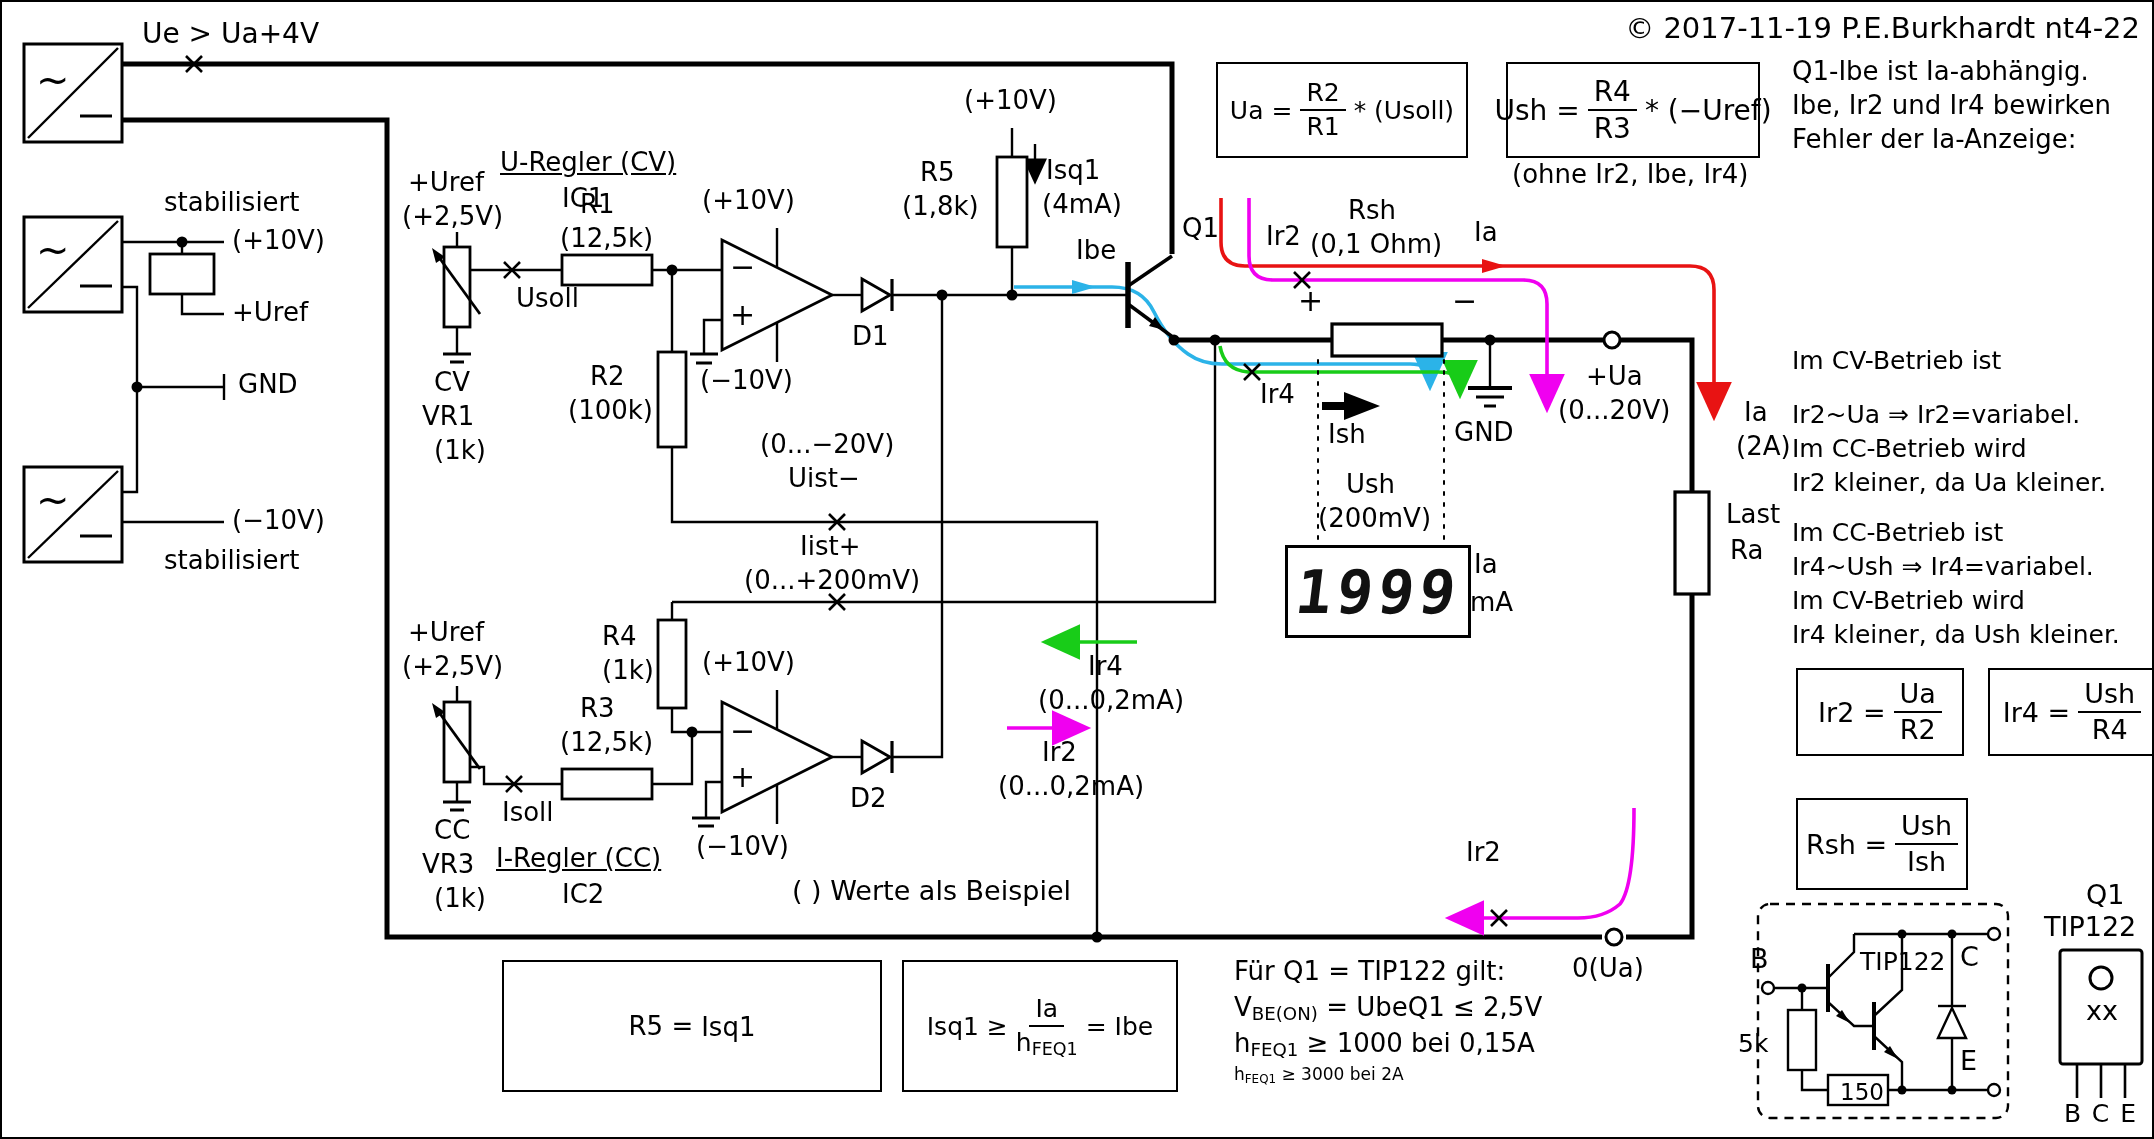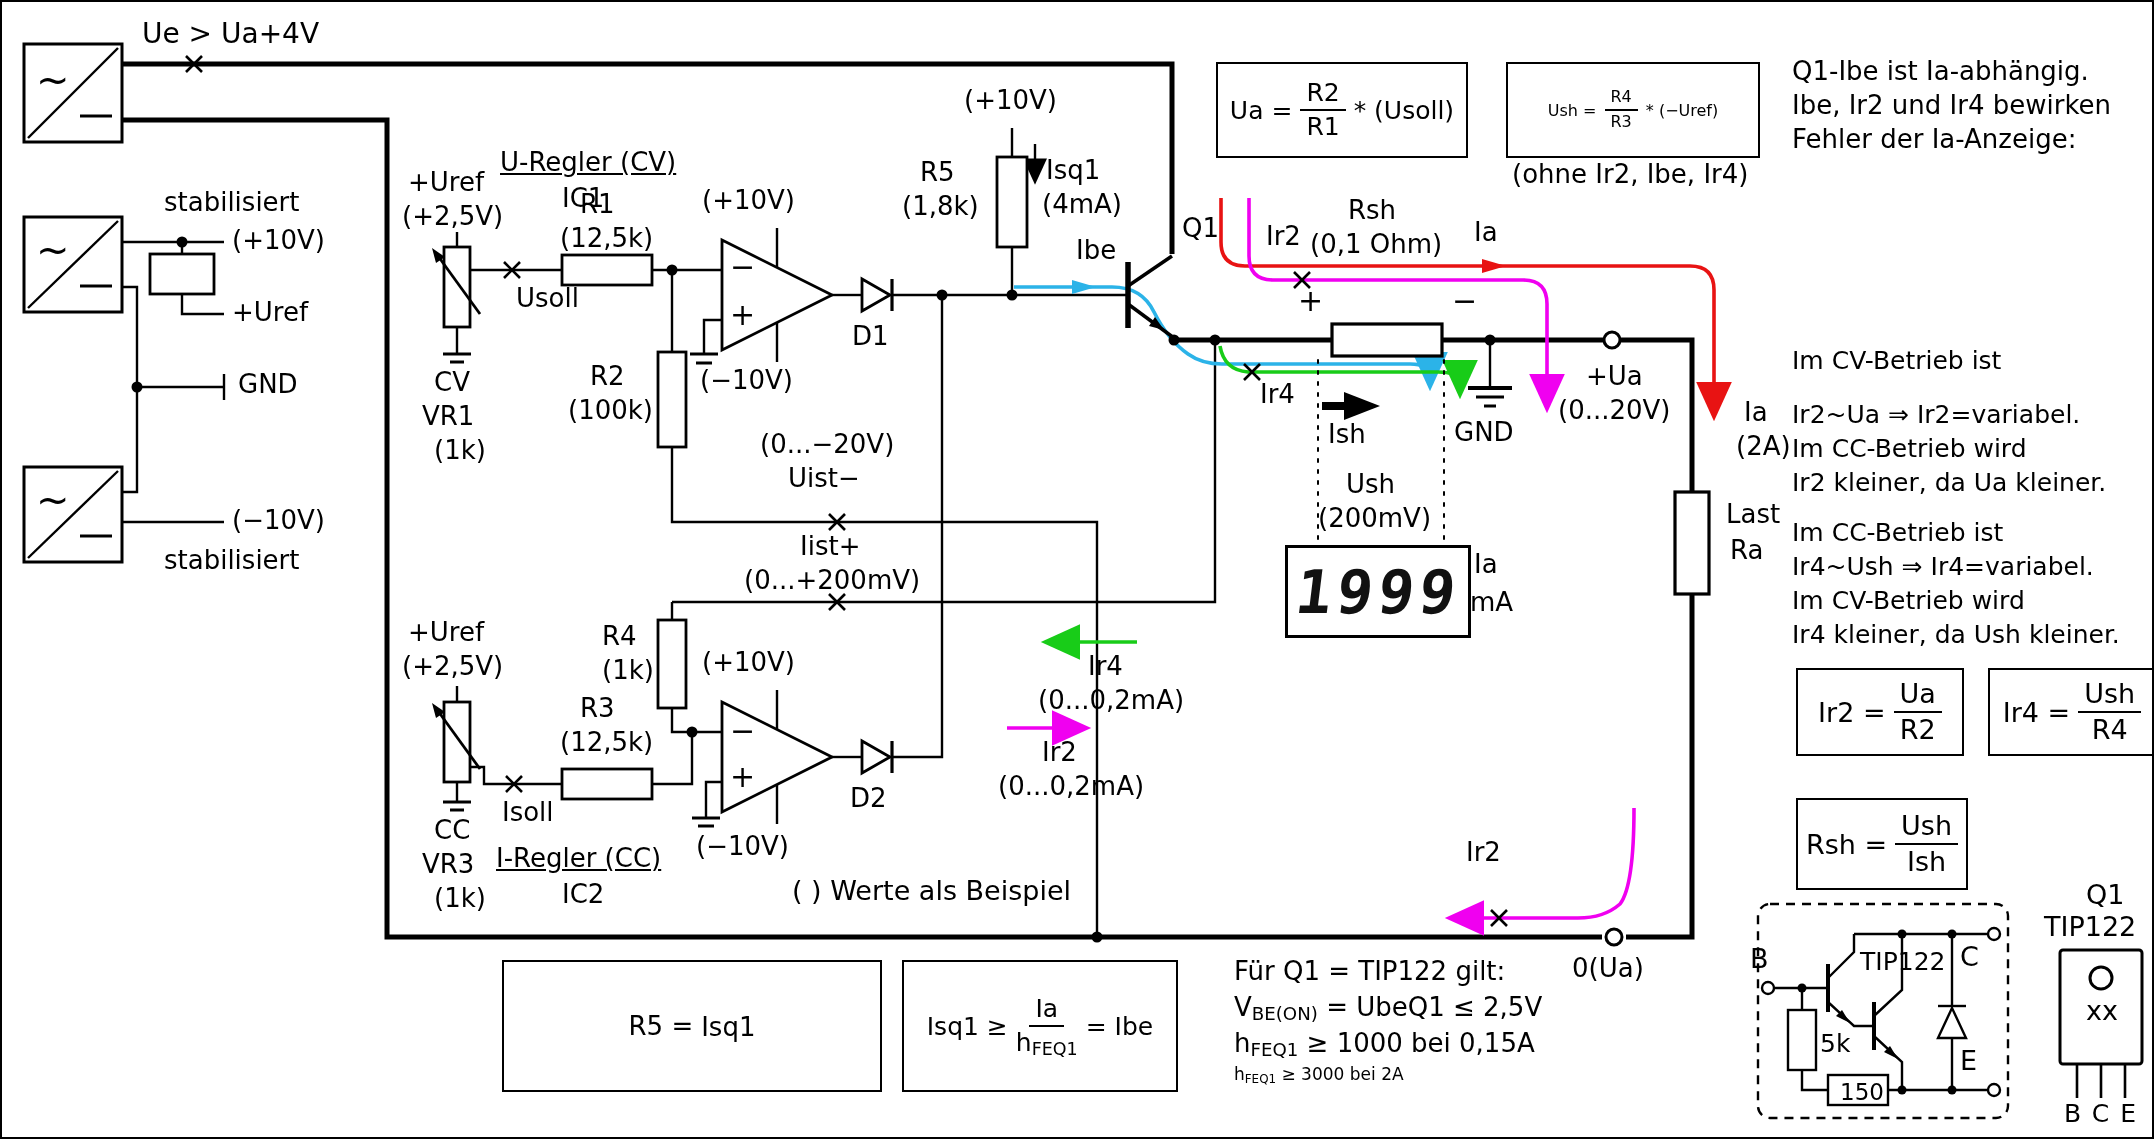--- a/index.html
+++ b/index.html
@@ -224,20 +224,21 @@
     <circle cx="1950" cy="1088" r="4.5" fill="#000" stroke="none"></circle>
   </g>
 
   <g stroke="#000" fill="none">
     <rect x="2058" y="948" width="82" height="114" rx="3" stroke-width="3"></rect>
     <circle cx="2099" cy="976" r="11" stroke-width="3"></circle>
     <path d="M2075 1062 V1096 M2099 1062 V1096 M2123 1062 V1096" stroke-width="2.6"></path>
   </g>
 </svg>
 
+<div class="copy lbl">© 2017-11-19 P.E.Burkhardt nt4-22</div>
 
 <div class="lbl s28" style="left:140px;top:16px">Ue &gt; Ua+4V</div>
 <div class="lbl" style="left:162px;top:186px">stabilisiert</div>
 <div class="lbl" style="left:230px;top:224px">(+10V)</div>
 <div class="lbl" style="left:230px;top:296px">+Uref</div>
 <div class="lbl" style="left:236px;top:368px">GND</div>
 <div class="lbl" style="left:230px;top:504px">(−10V)</div>
 <div class="lbl" style="left:162px;top:544px">stabilisiert</div>
 
 <div class="lbl" style="left:406px;top:166px">+Uref</div>
@@ -320,21 +321,21 @@
 </div>
 
 <div class="fbox" style="left:1214px;top:60px;width:248px;height:92px;font-size:25px">
   <span>Ua =</span>
   <span class="frac">
         <span class="fn">R2</span>
         <span class="fd">R1</span>
       </span>
   <span>* (Usoll)</span>
 </div>
-<div class="fbox" style="left:1504px;top:60px;width:250px;height:92px;font-size:16px">
+<div class="fbox" style="left:1504px;top:60px;width:250px;height:92px;font-size:28px">
   <span>Ush =</span>
   <span class="frac">
         <span class="fn">R4</span>
         <span class="fd">R3</span>
       </span>
   <span>* (−Uref)</span>
 </div>
 <div class="lbl" style="left:1510px;top:158px">(ohne Ir2, Ibe, Ir4)</div>
 
 <div class="note" style="left:1790px;top:54px;font-size:26px">Q1-Ibe ist Ia-abhängig.</div>
@@ -396,21 +397,21 @@
   <span>h</span><span class="sub">FEQ1</span><span> ≥ 1000 bei 0,15A</span>
 </div>
 <div class="note" style="left:1232px;top:1062px;font-size:17px">
   <span>h</span><span class="sub">FEQ1</span><span> ≥ 3000 bei 2A</span>
 </div>
 
 <div class="lbl s27" style="left:1748px;top:942px">B</div>
 <div class="lbl s27" style="left:1958px;top:940px">C</div>
 <div class="lbl s27" style="left:1958px;top:1044px">E</div>
 <div class="lbl s25" style="left:1858px;top:946px">TIP122</div>
-<div class="lbl s25" style="left:1818px;top:1028px">5k</div>
+<div class="lbl s25" style="left:1736px;top:1028px">5k</div>
 <div class="lbl s23" style="left:1838px;top:1078px">150</div>
 <div class="lbl s27" style="left:2084px;top:878px">Q1</div>
 <div class="lbl s27" style="left:2042px;top:910px">TIP122</div>
 <div class="lbl s27" style="left:2084px;top:994px">xx</div>
 <div class="lbl s25 pins" style="left:2062px;top:1098px">BCE</div>
 
 
 </div>
 
 </body></html>

